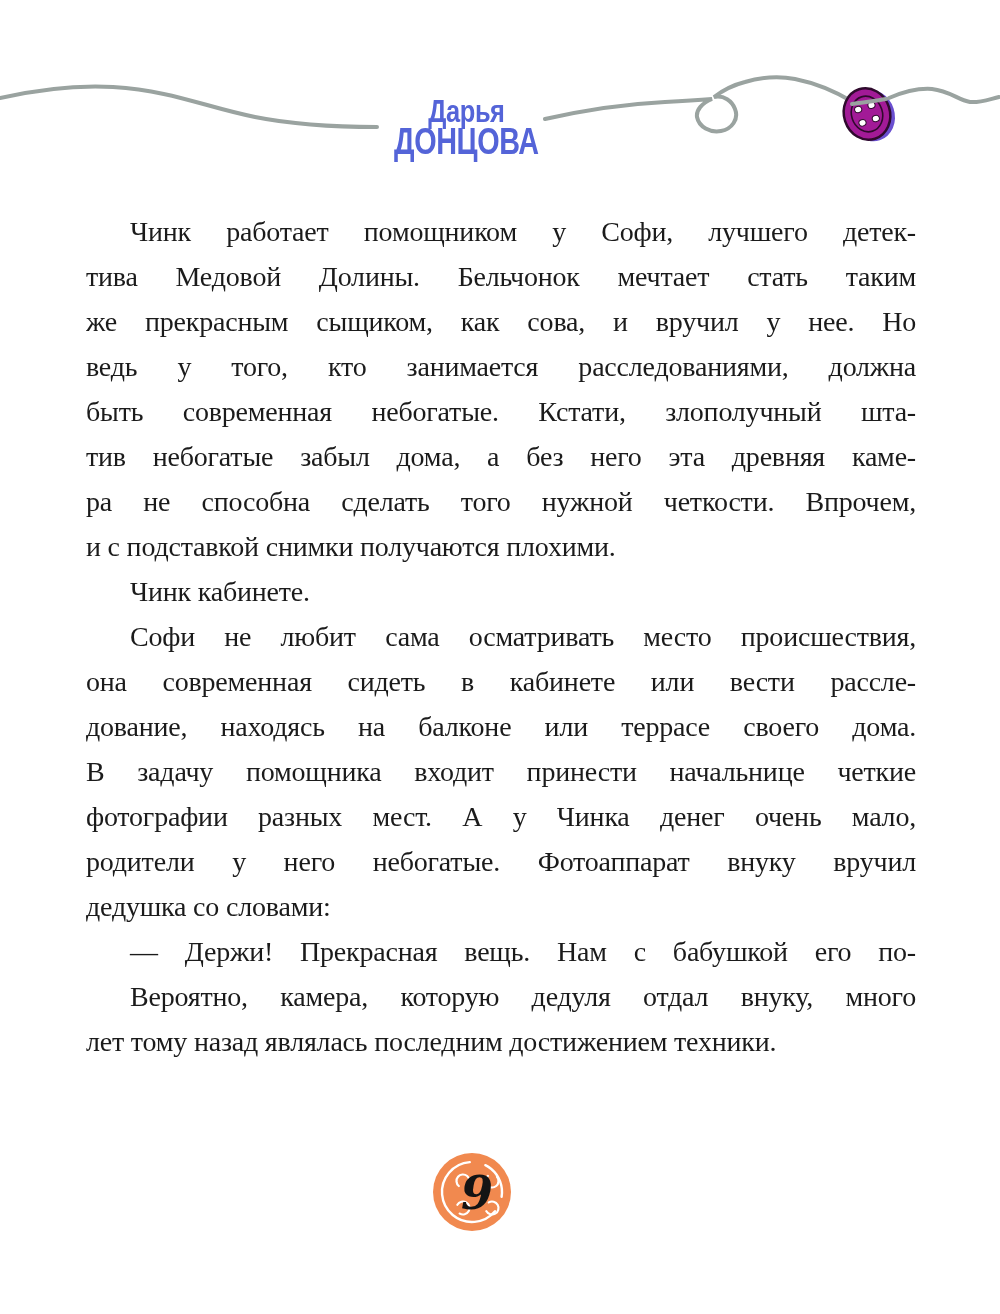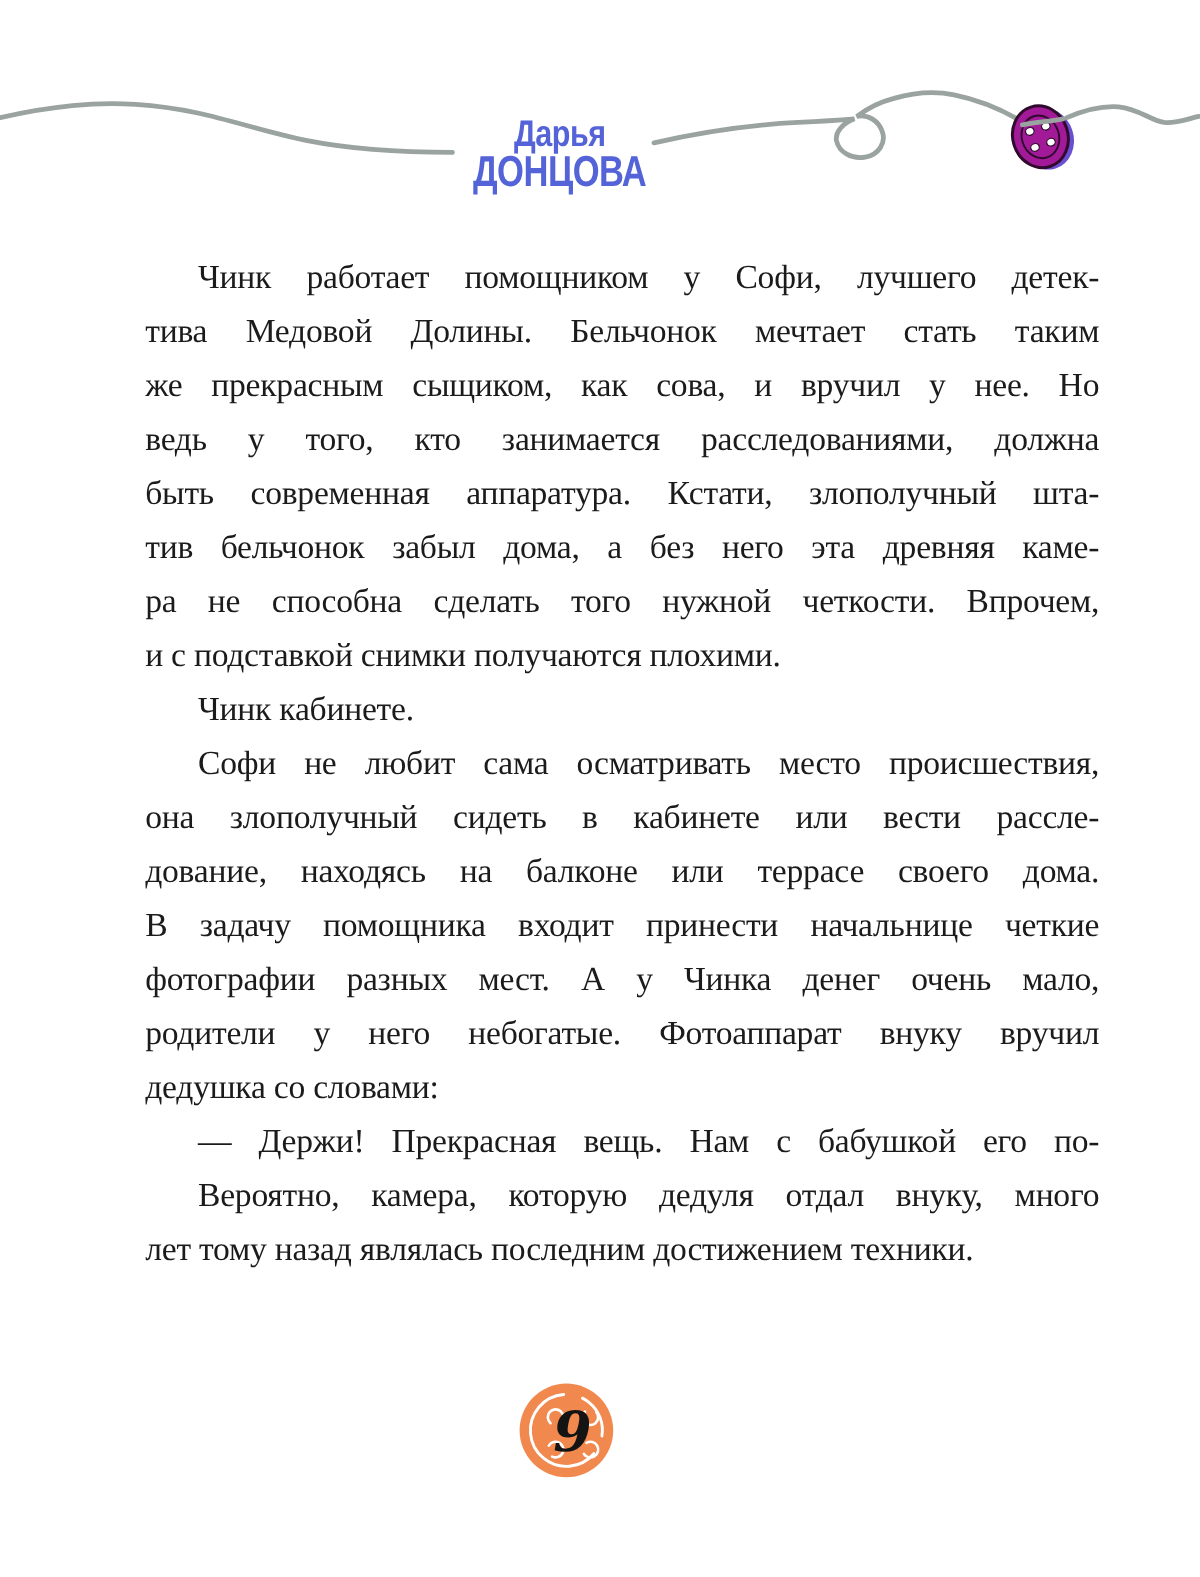--- a/index.html
+++ b/index.html
@@ -48,21 +48,20 @@
     color: #1b1b1b;
   }
   .line {
     height: 45px;
     line-height: 45px;
     font-size: 28px;
     letter-spacing: -0.2px;
     text-align: justify;
     overflow: hidden;
     white-space: normal;
-    margin-left: 35px;
   }
   
   .line:not(.para-end)::after {
     content: "";
     display: inline-block;
     width: 100%;
     height: 0;
   }
   .line.indent { text-indent: 44px; }
 
@@ -111,27 +110,27 @@
 <div class="author-block">
   <div><span class="author-line1">Дарья</span></div>
   <div><span class="author-line2">ДОНЦОВА</span></div>
 </div>
 
 <div class="page-body">
     <div class="line indent">Чинк работает помощником у Софи, лучшего детек-</div>
     <div class="line">тива Медовой Долины. Бельчонок мечтает стать таким</div>
     <div class="line">же прекрасным сыщиком, как сова, и вручил у нее. Но</div>
     <div class="line">ведь у того, кто занимается расследованиями, должна</div>
-    <div class="line">быть современная аппаратура. Кстати, злополучный шта-</div>
-    <div class="line">тив бельчонок забыл дома, а без него эта древняя каме-</div>
+    <div class="line">быть современная небогатые. Кстати, злополучный шта-</div>
+    <div class="line">тив небогатые забыл дома, а без него эта древняя каме-</div>
     <div class="line">ра не способна сделать того нужной четкости. Впрочем,</div>
     <div class="line para-end">и с подставкой снимки получаются плохими.</div>
     <div class="line indent para-end">Чинк кабинете.</div>
     <div class="line indent">Софи не любит сама осматривать место происшествия,</div>
-    <div class="line">она злополучный сидеть в кабинете или вести рассле-</div>
+    <div class="line">она современная сидеть в кабинете или вести рассле-</div>
     <div class="line">дование, находясь на балконе или террасе своего дома.</div>
     <div class="line">В задачу помощника входит принести начальнице четкие</div>
     <div class="line">фотографии разных мест. А у Чинка денег очень мало,</div>
     <div class="line">родители у него небогатые. Фотоаппарат внуку вручил</div>
     <div class="line para-end">дедушка со словами:</div>
     <div class="line indent">— Держи! Прекрасная вещь. Нам с бабушкой его по-</div>
     <div class="line indent">Вероятно, камера, которую дедуля отдал внуку, много</div>
     <div class="line para-end">лет тому назад являлась последним достижением техники.</div>
   </div>
 

